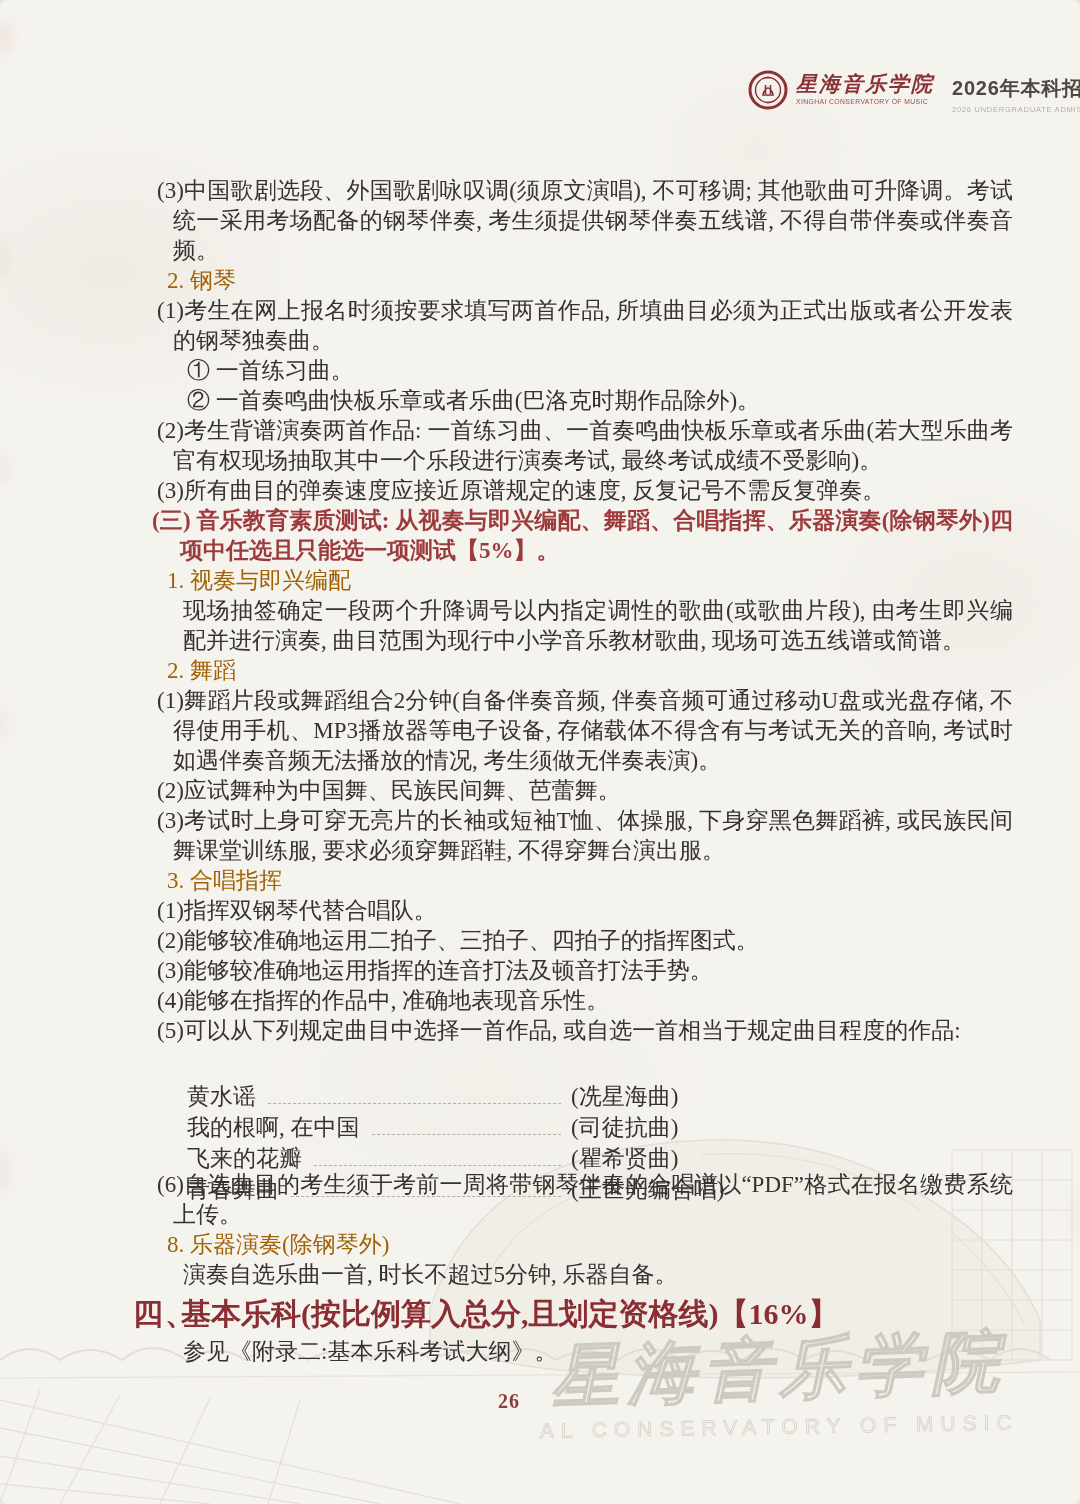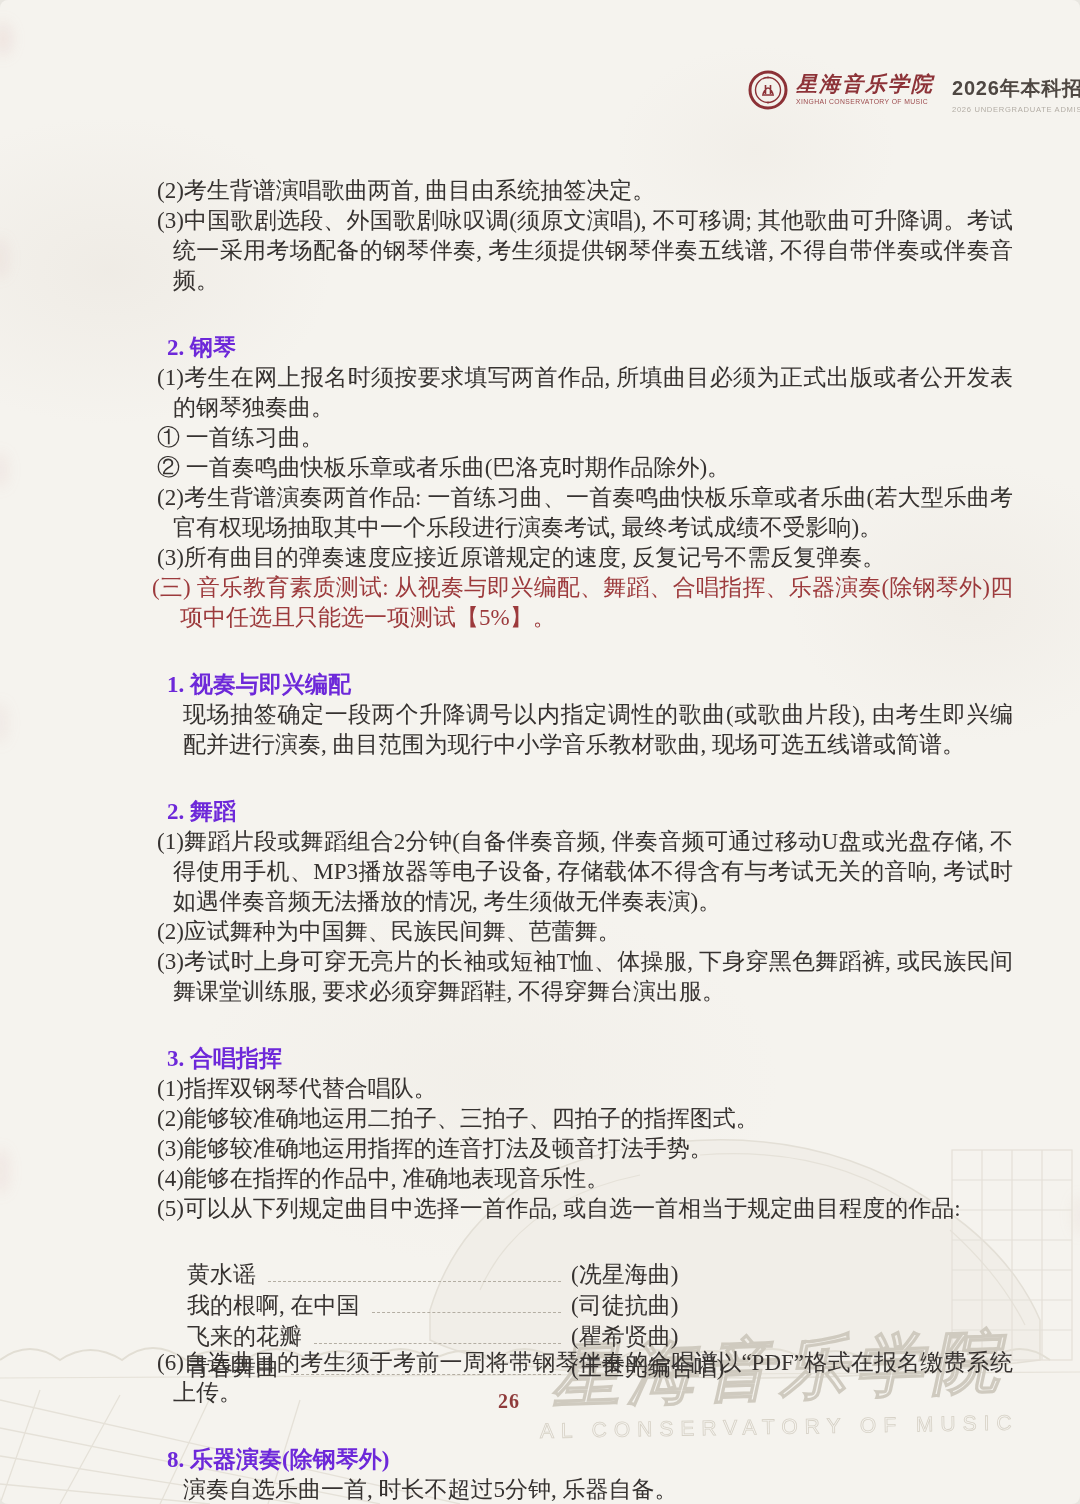--- a/index.html
+++ b/index.html
@@ -30,25 +30,25 @@
     font-family:"Liberation Sans",sans-serif;white-space:nowrap;}
   .hdr-title{margin-left:18px;padding-top:5px;font-family:"Liberation Sans",sans-serif;}
   .hdr-title-cn{font-size:20px;font-weight:700;color:#4e4742;letter-spacing:0.8px;white-space:nowrap;}
   .hdr-title-en{font-size:7.6px;color:#b3ada5;letter-spacing:0.7px;margin-top:3px;white-space:nowrap;}
 
   
   .content{position:absolute;left:157px;top:176px;width:856px;z-index:2;
     font-size:23px;line-height:30px;}
   .blk{text-align:justify;}
   .blk-item{padding-left:16px;text-indent:-16px;}
-  .blk-circ{}
+  .blk-circ{margin-left:30px;}
   .blk-para{margin-left:26px;}
-  .blk-redhead{margin-left:10px;color:#6d28d9;font-weight:700;margin-top:37px;}
+  .blk-redhead{margin-left:10px;color:#a16207;font-weight:400;}
   .blk-grouphead{margin-left:-5px;padding-left:28px;text-indent:-28px;
-    color:#9c3a3c;font-weight:400;}
+    color:#9c3a3c;font-weight:700;}
   .blk-songs{margin-left:30px;}
   .song-row{display:flex;align-items:baseline;height:31px;}
   .song-main{display:flex;width:382px;align-items:flex-end;}
   .song-title{white-space:nowrap;margin-top:36px;}
   .song-leader{flex:1;border-bottom:1.6px dashed #b4aea3;margin:0 8px 8px 12px;}
   .song-composer{white-space:nowrap;margin-left:2px;}
   .blk-mainhead{display:flex;margin-left:-24px;margin-top:4px;margin-bottom:3px;
     color:#8a2e33;font-weight:700;font-size:30px;line-height:40px;}
   .mainhead-label{width:48px;flex:none;letter-spacing:2px;}
 
@@ -81,21 +81,20 @@
       <div class="hdr-cn-name">星海音乐学院</div>
       <div class="hdr-cn-en">XINGHAI CONSERVATORY OF MUSIC</div>
     </div>
     <div class="hdr-title">
       <div class="hdr-title-cn">2026年本科招生简章</div>
       <div class="hdr-title-en">2026 UNDERGRADUATE ADMISSIONS GUIDE</div>
     </div>
   </div>
 
   <div class="content">
-      <div class="blk blk-item">(2)考生背谱演唱歌曲两首, 曲目由系统抽签决定。</div>
       <div class="blk blk-item">(3)中国歌剧选段、外国歌剧咏叹调(须原文演唱), 不可移调; 其他歌曲可升降调。考试统一采用考场配备的钢琴伴奏, 考生须提供钢琴伴奏五线谱, 不得自带伴奏或伴奏音频。</div>
       <div class="blk blk-redhead">2. 钢琴</div>
       <div class="blk blk-item">(1)考生在网上报名时须按要求填写两首作品, 所填曲目必须为正式出版或者公开发表的钢琴独奏曲。</div>
       <div class="blk blk-circ">① 一首练习曲。</div>
       <div class="blk blk-circ">② 一首奏鸣曲快板乐章或者乐曲(巴洛克时期作品除外)。</div>
       <div class="blk blk-item">(2)考生背谱演奏两首作品: 一首练习曲、一首奏鸣曲快板乐章或者乐曲(若大型乐曲考官有权现场抽取其中一个乐段进行演奏考试, 最终考试成绩不受影响)。</div>
       <div class="blk blk-item">(3)所有曲目的弹奏速度应接近原谱规定的速度, 反复记号不需反复弹奏。</div>
       <div class="blk blk-grouphead">(三) 音乐教育素质测试: 从视奏与即兴编配、舞蹈、合唱指挥、乐器演奏(除钢琴外)四项中任选且只能选一项测试【5%】。</div>
       <div class="blk blk-redhead">1. 视奏与即兴编配</div>
       <div class="blk blk-para">现场抽签确定一段两个升降调号以内指定调性的歌曲(或歌曲片段), 由考生即兴编配并进行演奏, 曲目范围为现行中小学音乐教材歌曲, 现场可选五线谱或简谱。</div>

